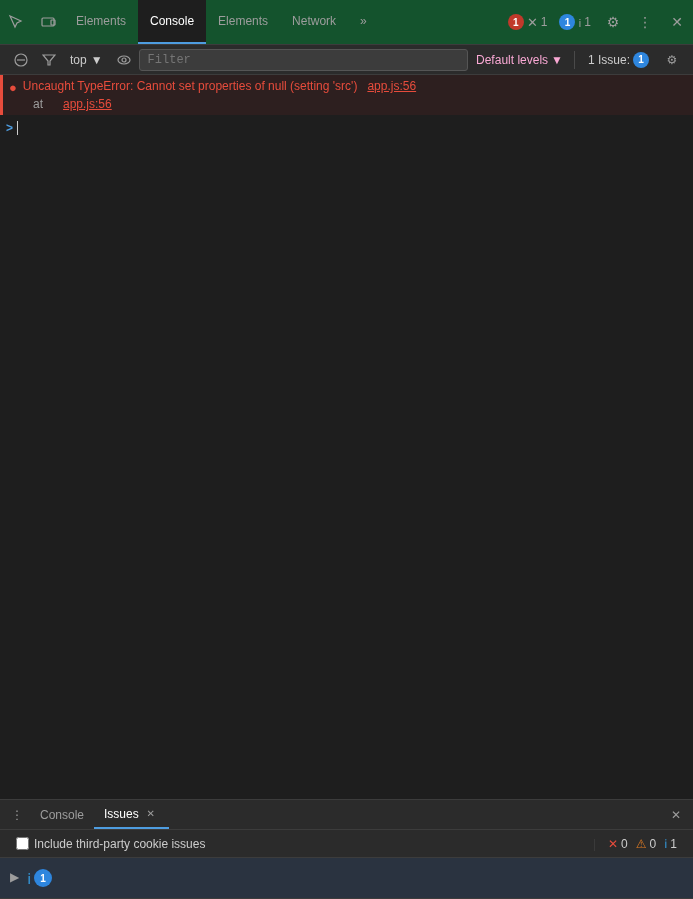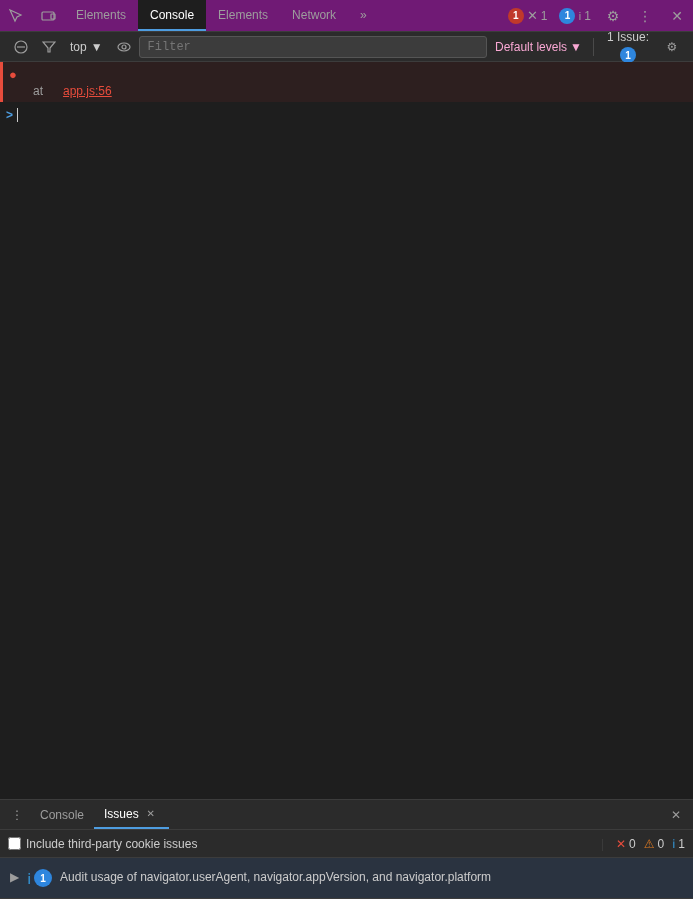--- a/index.html
+++ b/index.html
@@ -12,23 +12,23 @@
       height: 899px;
       overflow: hidden;
       display: flex;
       flex-direction: column;
     }
 
     
     .tab-bar {
       display: flex;
       align-items: center;
-      background: #701a75;
+      background: #14532d;
       border-bottom: 1px solid #3c3c3c;
-      height: 32px;
+      height: 45px;
       flex-shrink: 0;
       justify-content: flex-end;
     }
     .tab-bar-item {
       padding: 0 12px;
       height: 100%;
       display: flex;
       align-items: center;
       color: #9d9d9d;
       cursor: pointer;
@@ -152,21 +152,20 @@
     .issue-badge {
       display: flex;
       align-items: center;
       gap: 3px;
       padding: 2px 8px;
       color: #ccc;
       cursor: pointer;
       border-radius: 3px;
       font-size: 12px;
       white-space: nowrap;
-      flex-direction: column;
     }
     .settings-btn {
       width: 26px;
       height: 26px;
       display: flex;
       align-items: center;
       justify-content: center;
       color: #9d9d9d;
       cursor: pointer;
       border-radius: 3px;
@@ -306,21 +305,21 @@
       border-radius: 3px;
     }
 
     
     .issues-toolbar {
       display: flex;
       align-items: center;
       background: #2b2b2b;
       border-bottom: 1px solid #3c3c3c;
       height: 28px;
-      padding: 0 8px;
+      padding: 0 16px;
       gap: 6px;
     }
     .checkbox-wrap {
       display: flex;
       align-items: center;
       gap: 5px;
       color: #ccc;
       font-size: 12px;
     }
     .checkbox-wrap input[type="checkbox"] {
@@ -488,20 +487,25 @@
   <div class="settings-btn">
     <span>⚙</span>
   </div>
 </div>
 
 <div class="console-output">
 
   <div class="error-row">
     <div class="error-line">
       <span class="error-icon">●</span>
+      <span class="error-text">
+        <span>Uncaught TypeError: Cannot set properties of null (setting 'src')</span>
+        &nbsp;
+        <a class="error-link" href="#">app.js:56</a>
+      </span>
     </div>
     <div class="error-at-line">
       <span>at</span>
       <a class="error-link" href="#">app.js:56</a>
     </div>
   </div>
 
   <div class="console-prompt">
     <span class="prompt-arrow">&gt;</span>
     <span class="prompt-cursor"></span>
@@ -550,15 +554,14 @@
       </div>
     </div>
   </div>
 
   <div class="issue-item">
     <span class="issue-expand-arrow">▶</span>
     <div class="issue-icon-wrap">
       <span class="icon-blue" style="font-size:15px;">ℹ</span>
       <span class="issue-badge-circle">1</span>
     </div>
-    <span class="issue-text">Audit usage of navigator.userAgent, navigator.appVersion, and navigator.platform</span>
   </div>
 </div>
 
 </body></html>

